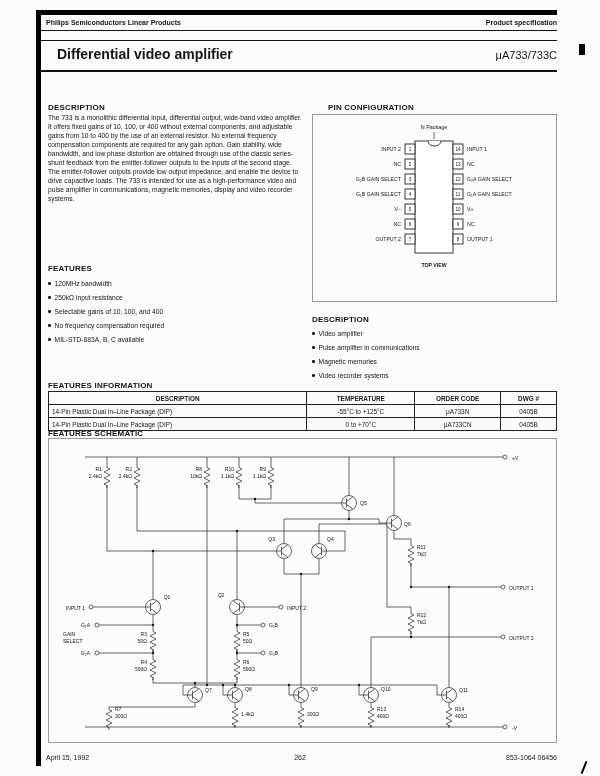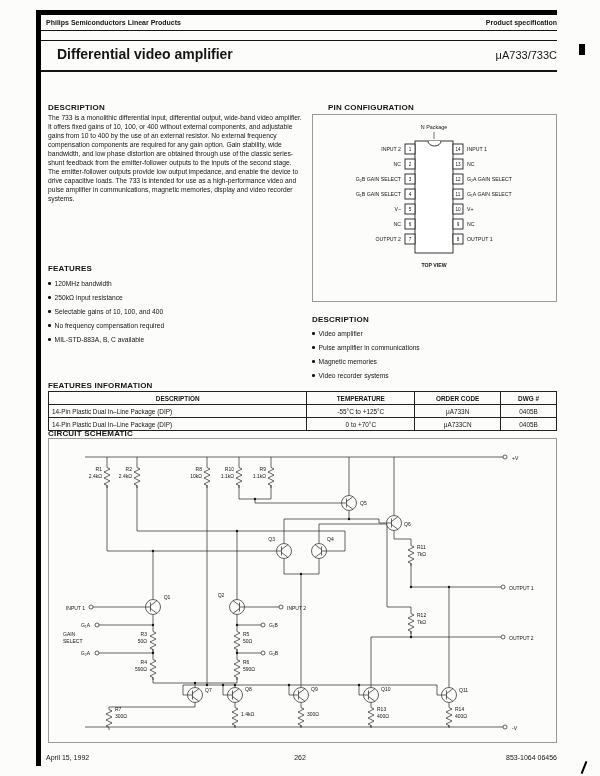--- a/index.html
+++ b/index.html
@@ -178,21 +178,21 @@
     </tr>
     <tr>
       <td>14-Pin Plastic Dual In–Line Package (DIP)</td>
       <td class="c">0 to +70°C</td>
       <td class="c">μA733CN</td>
       <td class="c">0405B</td>
     </tr>
   </tbody>
     </table>
 
-  <div class="sec-h" style="left:48px;top:429px">CIRCUIT SCHEMATIC</div>
+  <div class="sec-h" style="left:48px;top:429px">FEATURES SCHEMATIC</div>
   <div class="schembox" style="left:48px;top:438px;width:507px;height:303px">
     <svg class="sch" width="507" height="303" viewBox="0 0 507 303">
       <defs>
         <path id="rzz" d="m0,0 v2.5 l3,1.5 -6,3 6,3 -6,3 6,3 -6,3 3,1.5 v2.5" fill="none"></path>
         <g id="npn">
           <circle r="7.5" fill="#fcfcfb"></circle>
           <line x1="-2.5" y1="-4.5" x2="-2.5" y2="4.5"></line>
           <line x1="-2.5" y1="-1.5" x2="3.8" y2="-6.2"></line>
           <line x1="-2.5" y1="1.5" x2="3.8" y2="6.2"></line>
           <line x1="-7.5" y1="0" x2="-2.5" y2="0"></line>

